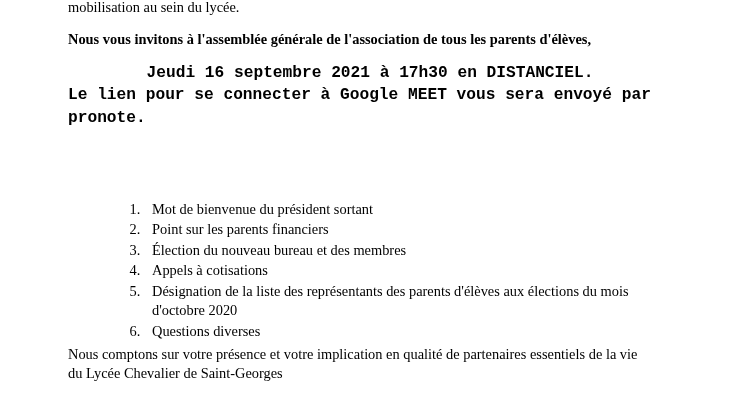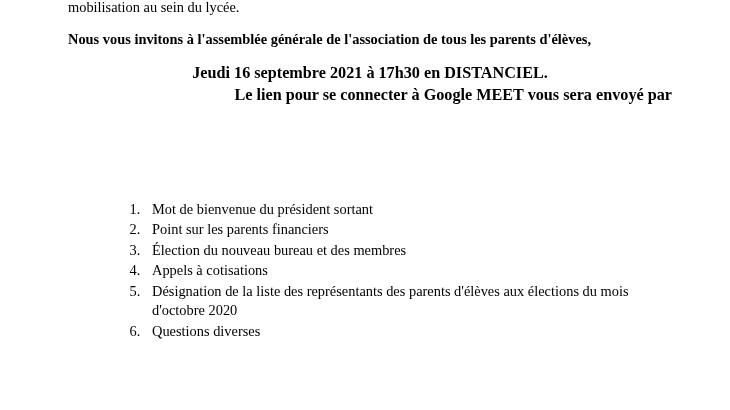--- a/index.html
+++ b/index.html
@@ -37,26 +37,27 @@
     font-weight: bold;
   }
   .headline-block {
     position: absolute;
     left: 68px;
     right: 58px;
     top: 62px;
     font-weight: bold;
     font-size: 16.2px;
     line-height: 1.38;
+    font-family: Liberation Mono, monospace;
   }
   .headline-centered {
     text-align: center;
   }
   .headline-left {
-    text-align: right;
+    text-align: left;
   }
   .para-order {
     top: 160px;
   }
   .agenda {
     position: absolute;
     left: 110px;
     right: 58px;
     top: 196px;
     margin: 4px;
@@ -80,26 +81,31 @@
 
 <div class="page">
 
   <div class="body-text line-truncated">mobilisation au sein du lycée.</div>
 
   <div class="body-text para-invite">Nous vous invitons à l'assemblée générale de l'association de tous les parents d'élèves,</div>
 
   <div class="headline-block">
     <div class="headline-centered">Jeudi 16 septembre 2021 à 17h30 en DISTANCIEL.</div>
     <div class="headline-left">Le lien pour se connecter à Google MEET vous sera envoyé par</div>
+    <div class="headline-left">pronote.</div>
   </div>
 
 
   <ol class="agenda">
     <li>Mot de bienvenue du président sortant</li>
     <li>Point sur les parents financiers</li>
     <li>Élection du nouveau bureau et des membres</li>
     <li>Appels à cotisations</li>
     <li>Désignation de la liste des représentants des parents d'élèves aux élections du mois d'octobre 2020</li>
     <li>Questions diverses</li>
   </ol>
 
+  <div class="body-text para-closing">
+    <span>Nous comptons sur votre présence et votre implication en qualité de partenaires essentiels de la vie</span>
+    <span class="l2">du Lycée Chevalier de Saint-Georges</span>
+  </div>
 
 </div>
 
 </body></html>

